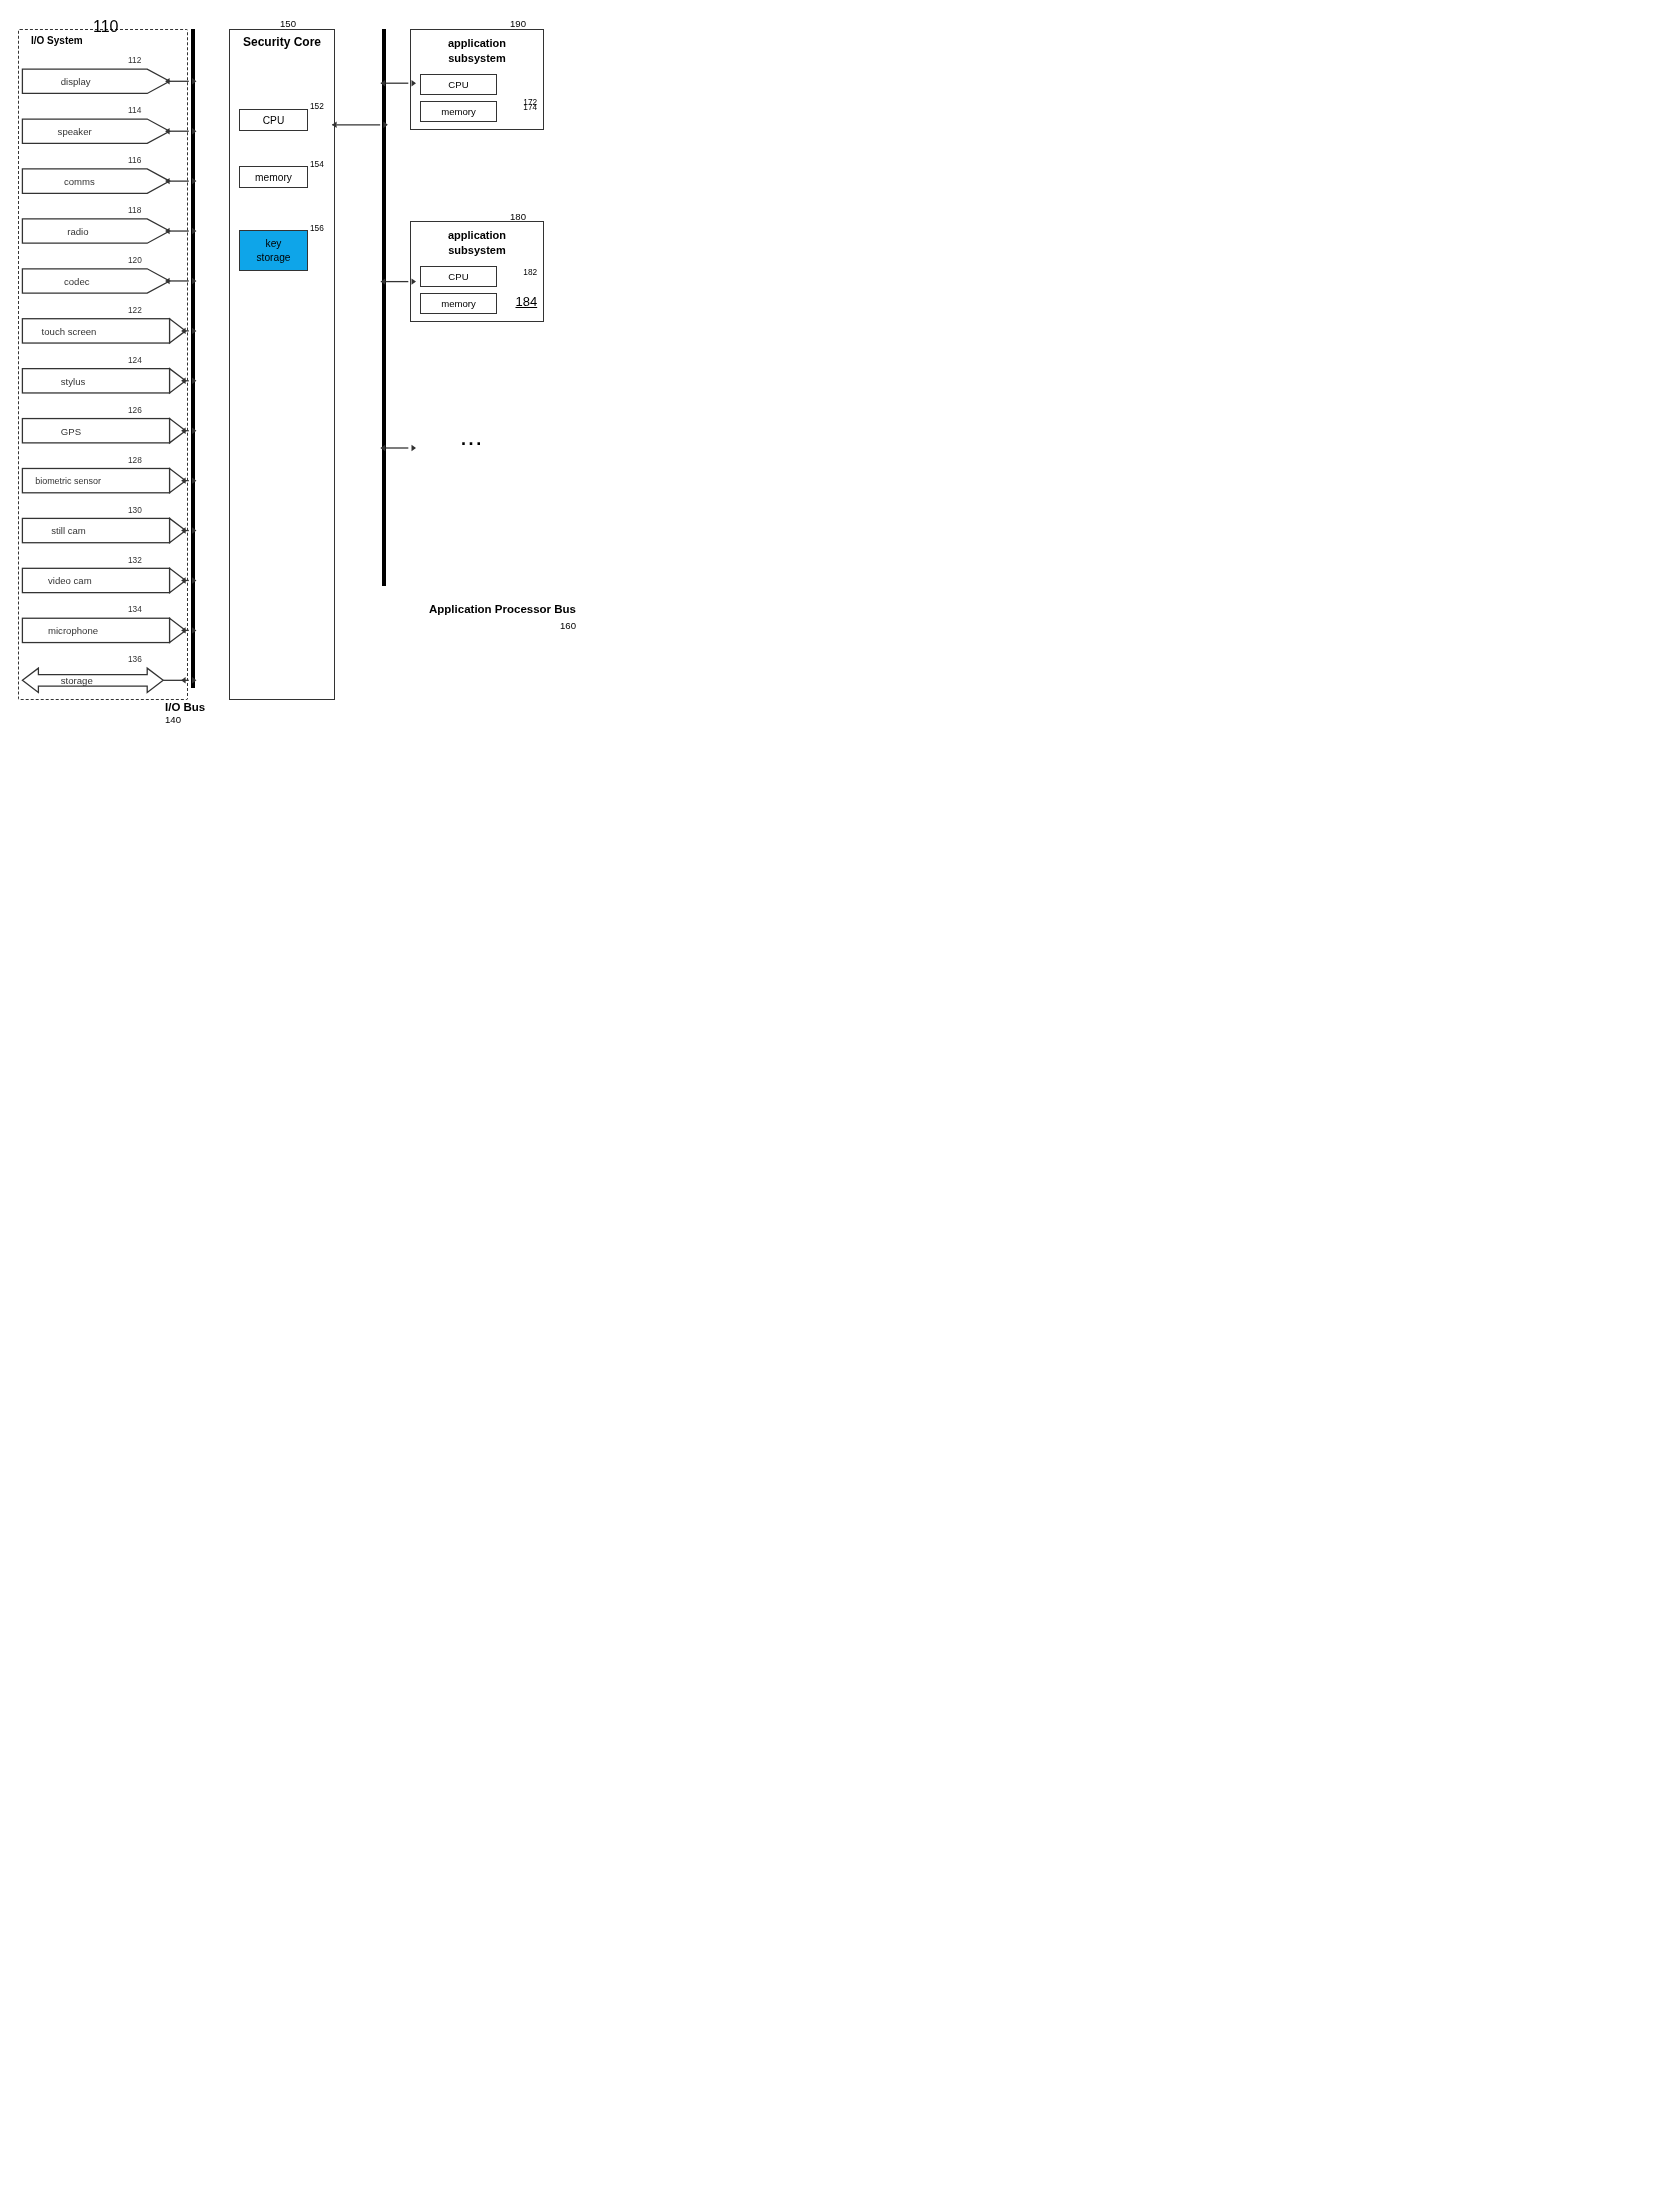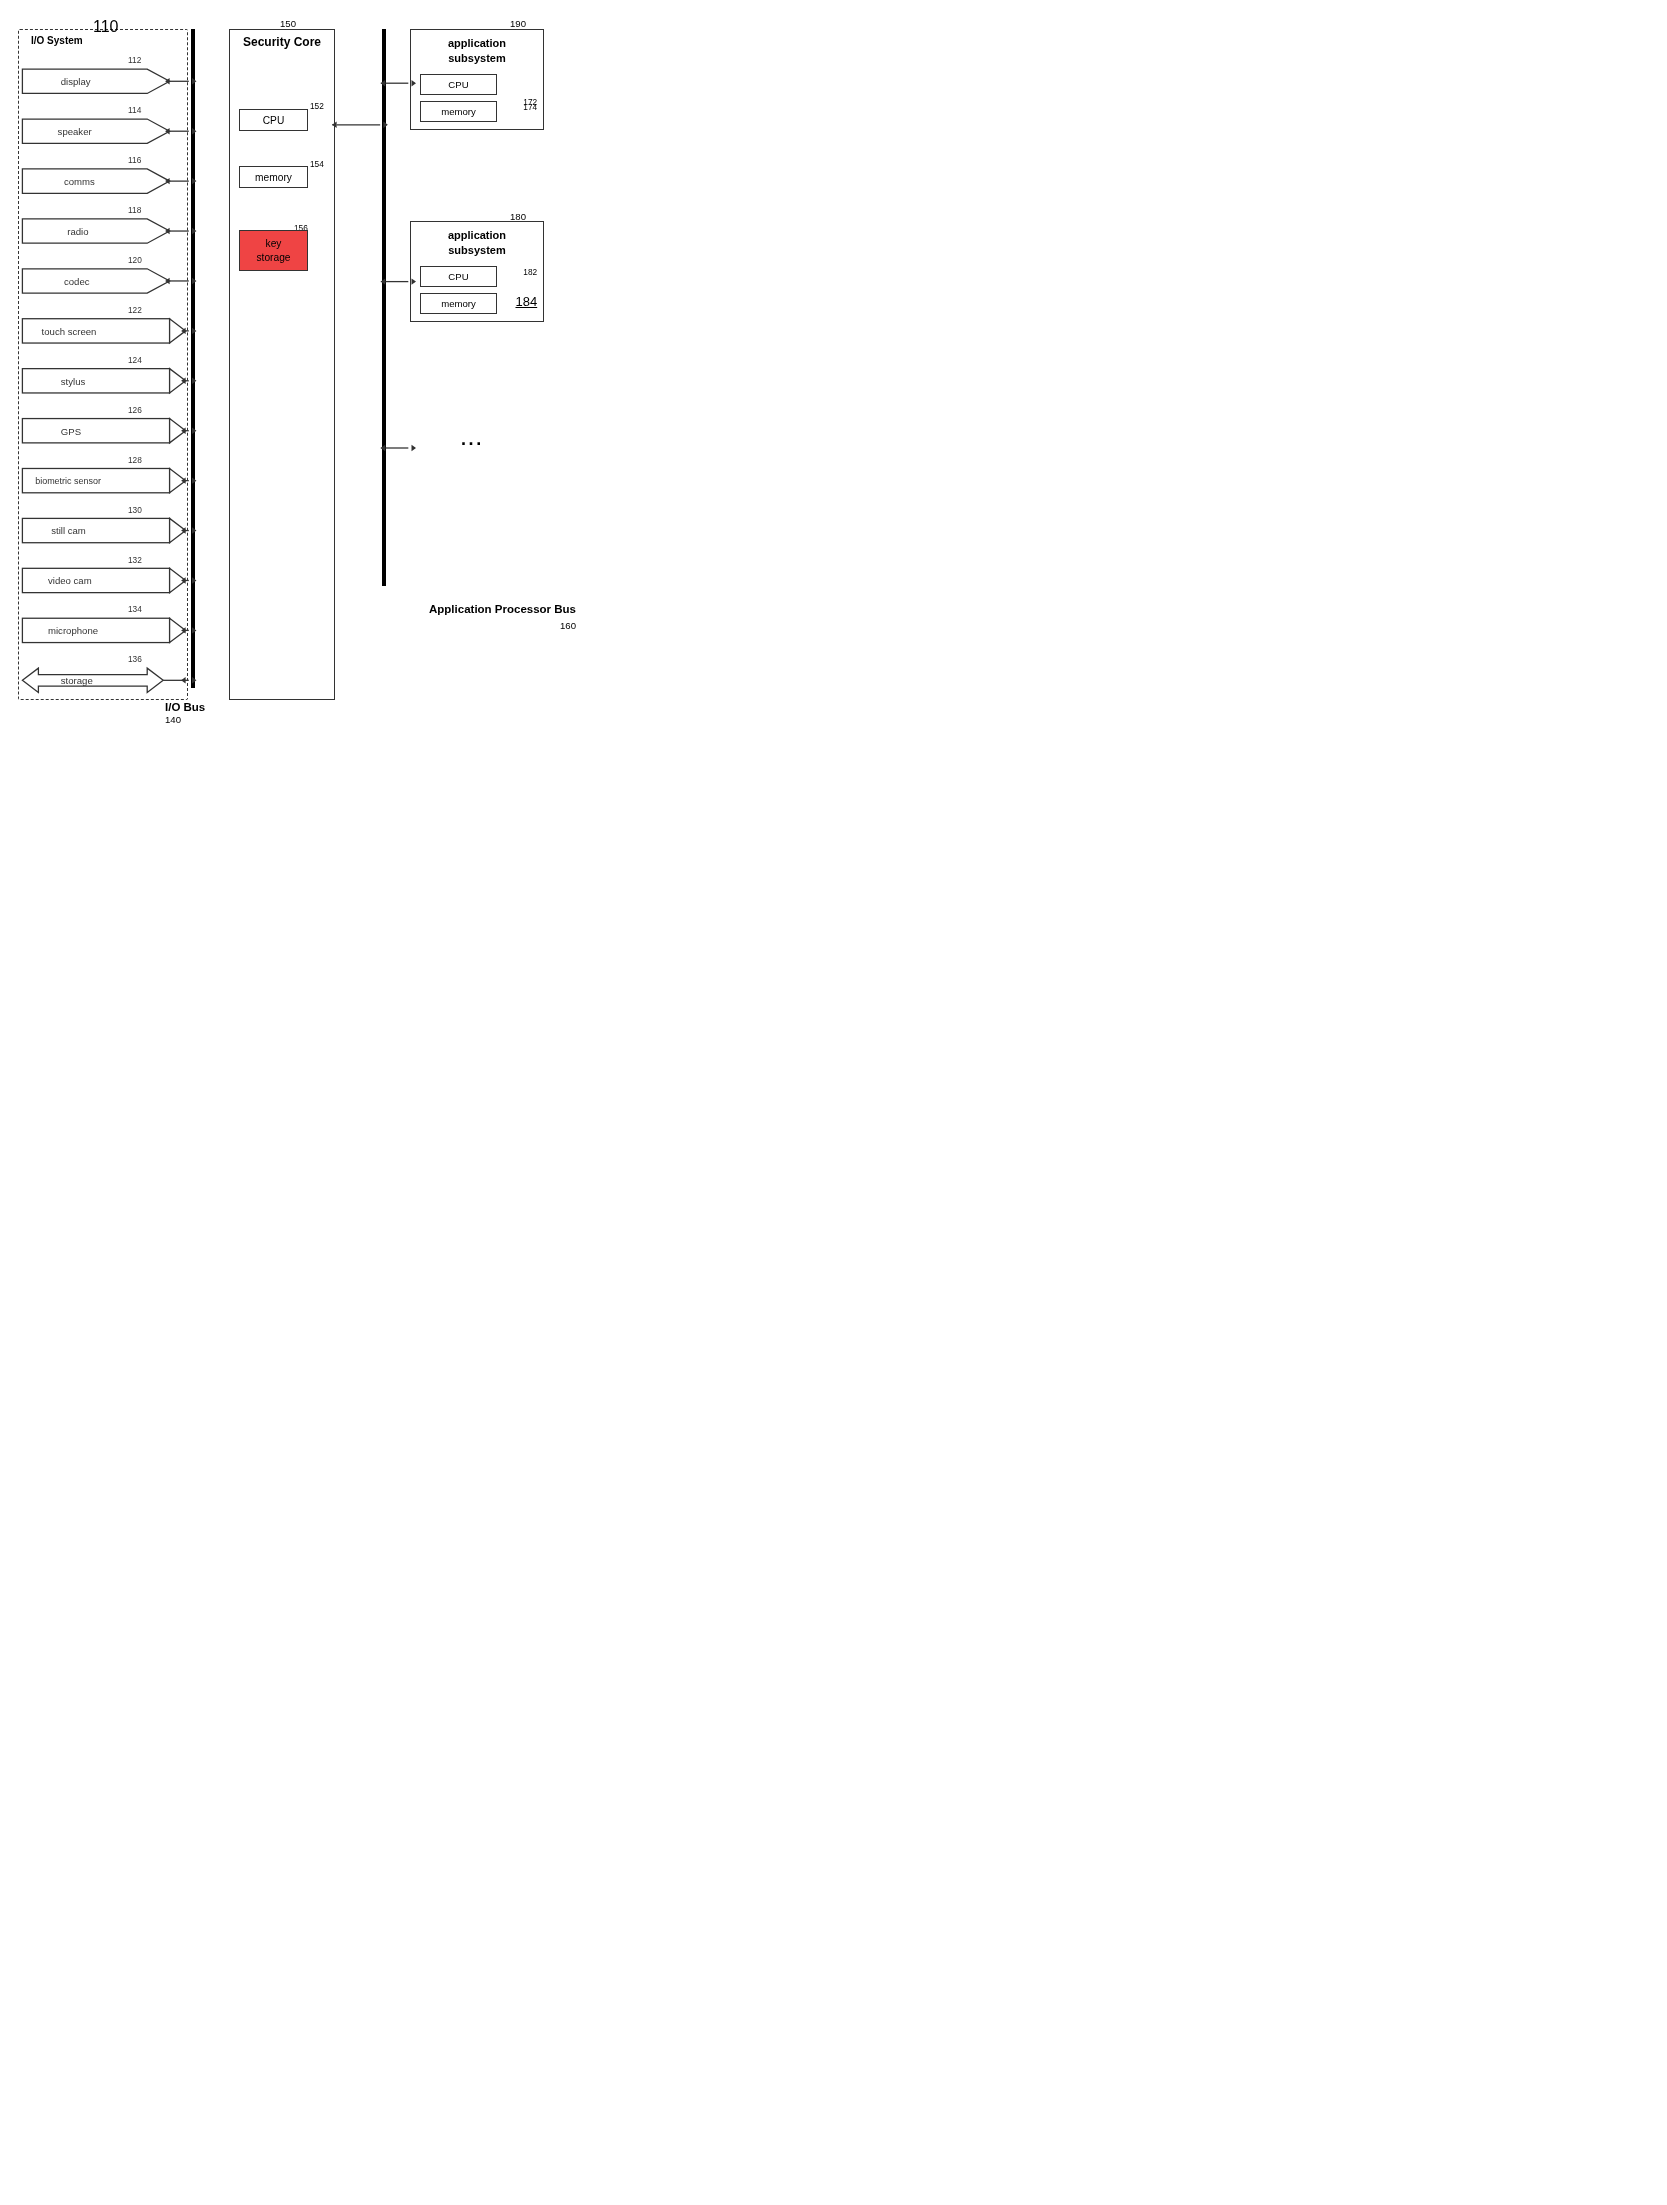--- a/index.html
+++ b/index.html
@@ -41,22 +41,22 @@
   <div style="position:absolute; left:232px; top:35px; width:100px; text-align:center; font-size:12px; font-weight:bold; line-height:1.3;">
     <span>Security Core</span>
   </div>
 
   <span style="position:absolute; left:310px; top:101px; font-size:8.3px;">152</span>
   <div style="position:absolute; left:239px; top:109px; width:69px; border:1.3px solid #333; background:#fff; text-align:center; padding:4.5px 2.6px; font-size:10.2px;">CPU</div>
 
   <span style="position:absolute; left:310px; top:159px; font-size:8.3px;">154</span>
   <div style="position:absolute; left:239px; top:166px; width:69px; border:1.3px solid #333; background:#fff; text-align:center; padding:4.5px 2.6px; font-size:10.2px;">memory</div>
 
-  <span style="position:absolute; left:294px; top:223px; font-size:8.3px;">156</span>
-  <div style="position:absolute; left:239px; top:230px; width:69px; border:1.3px solid #333; background:#ef4444; text-align:center; padding:6.4px 2.6px; font-size:10.2px; line-height:1.3;">key<br>storage</div>
+  <span style="position:absolute; left:310px; top:223px; font-size:8.3px;">156</span>
+  <div style="position:absolute; left:239px; top:230px; width:69px; border:1.3px solid #333; background:#0ea5e9; text-align:center; padding:6.4px 2.6px; font-size:10.2px; line-height:1.3;">key<br>storage</div>
 
   <span style="position:absolute; left:510px; top:18px; font-size:9.6px;">190</span>
   <div style="position:absolute; left:410px; top:29px; width:134px; border:1.3px solid #333; background:#fff; padding-bottom:7.7px;">
     <div style="text-align:center; font-size:11px; font-weight:bold; padding:6.4px 3.2px 2.6px; line-height:1.3;">application<br>subsystem</div>
 
     <div style="position:relative; margin: 6.4px 9px 0;">
       <div style="border:1.3px solid #333; text-align:center; padding:3.8px; font-size:9.6px; background:#fff; display:inline-block; width:77px;">
         <span>CPU</span>
       </div>
       <span style="position:absolute; right:-3.2px; top:1.3px; font-size:8.3px;margin-top:22px;">172</span>

